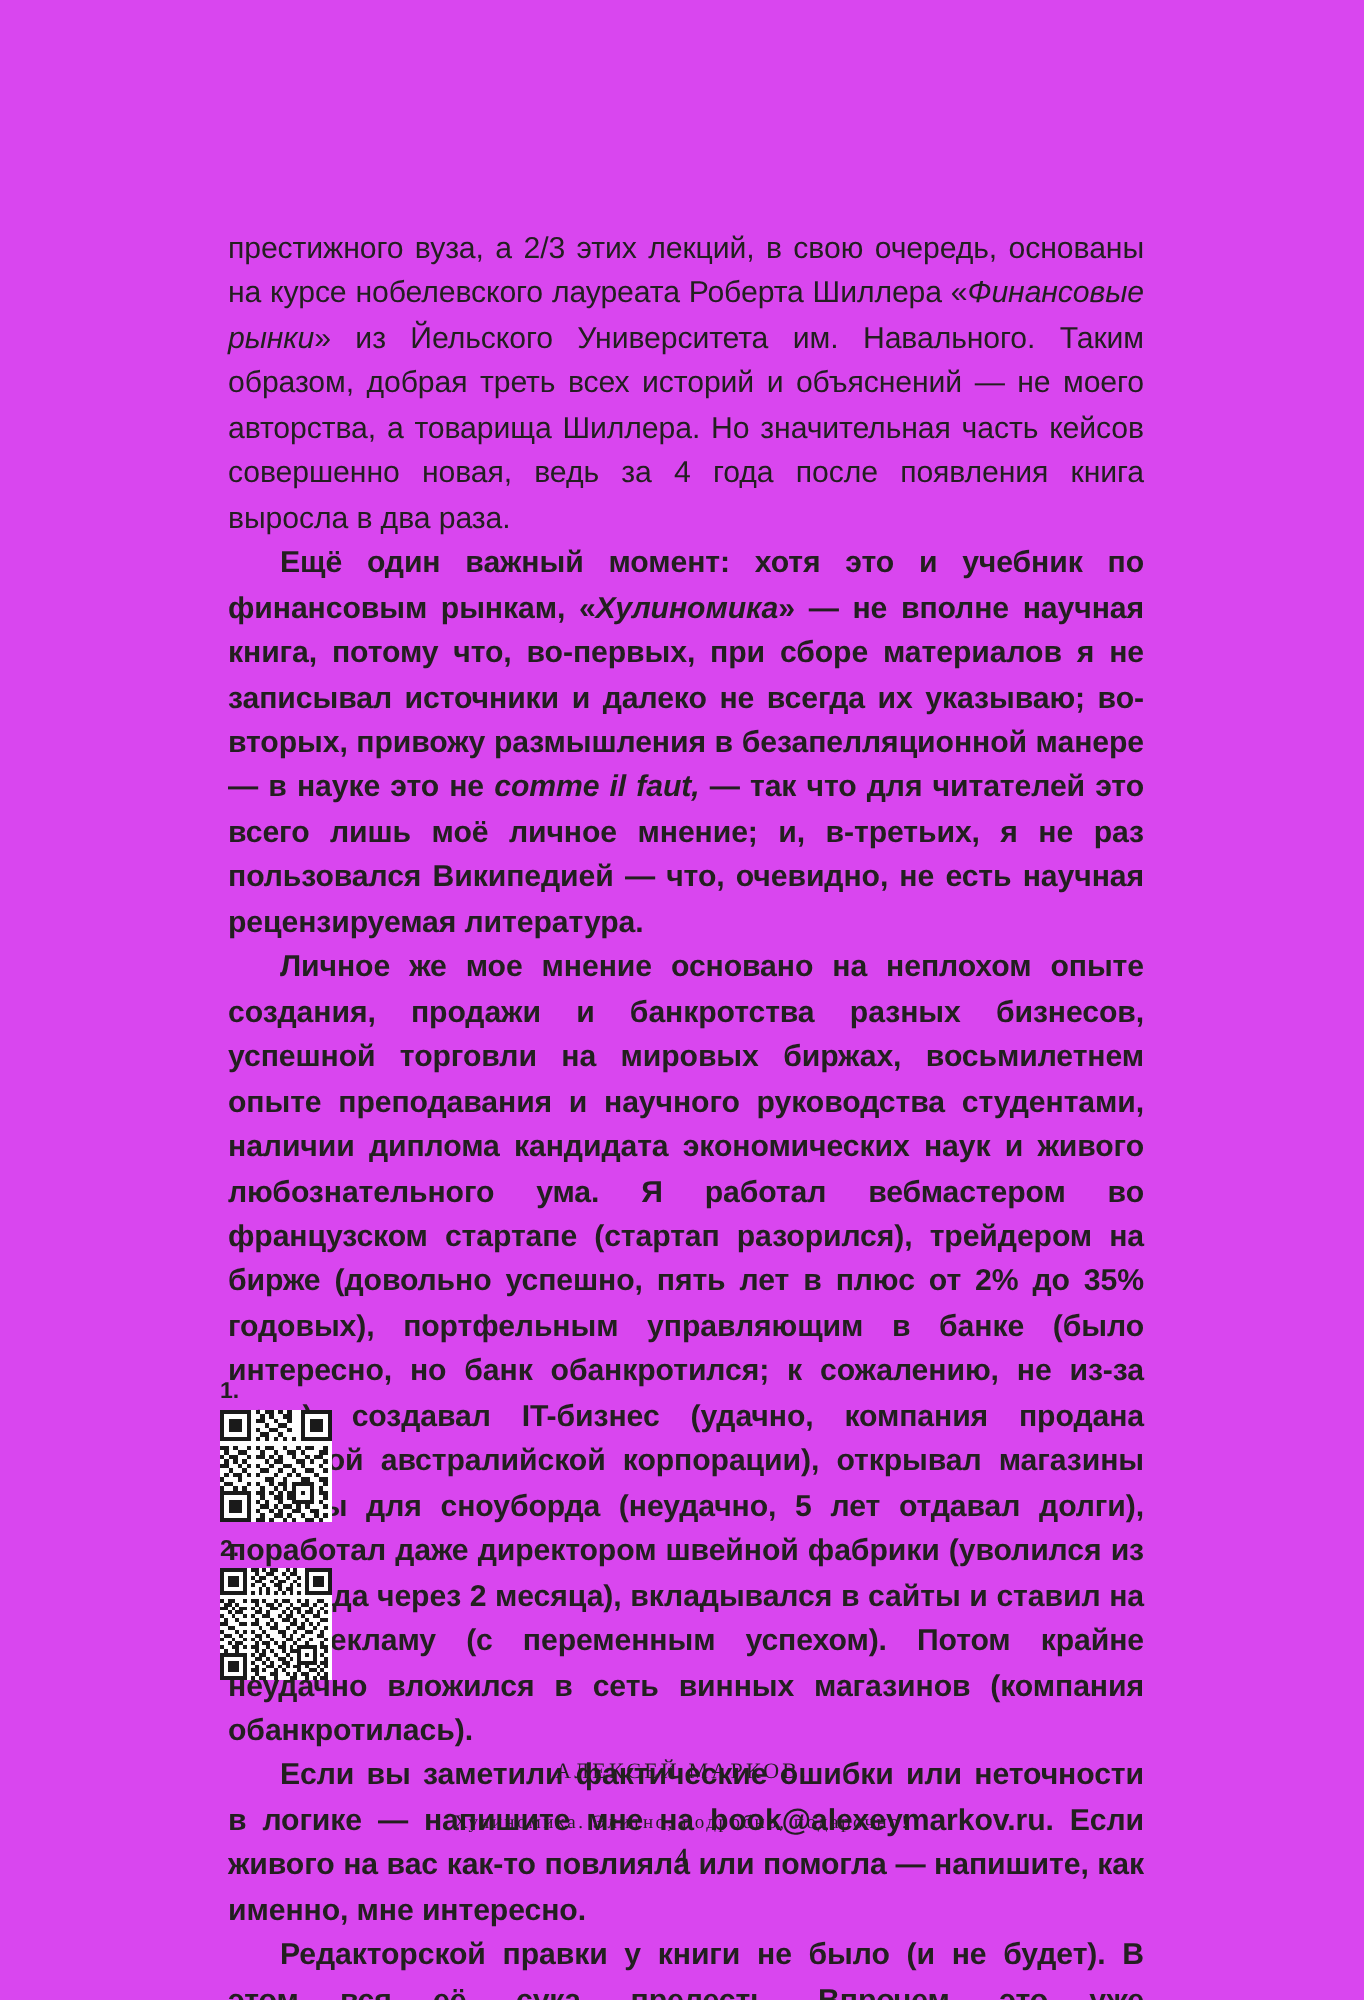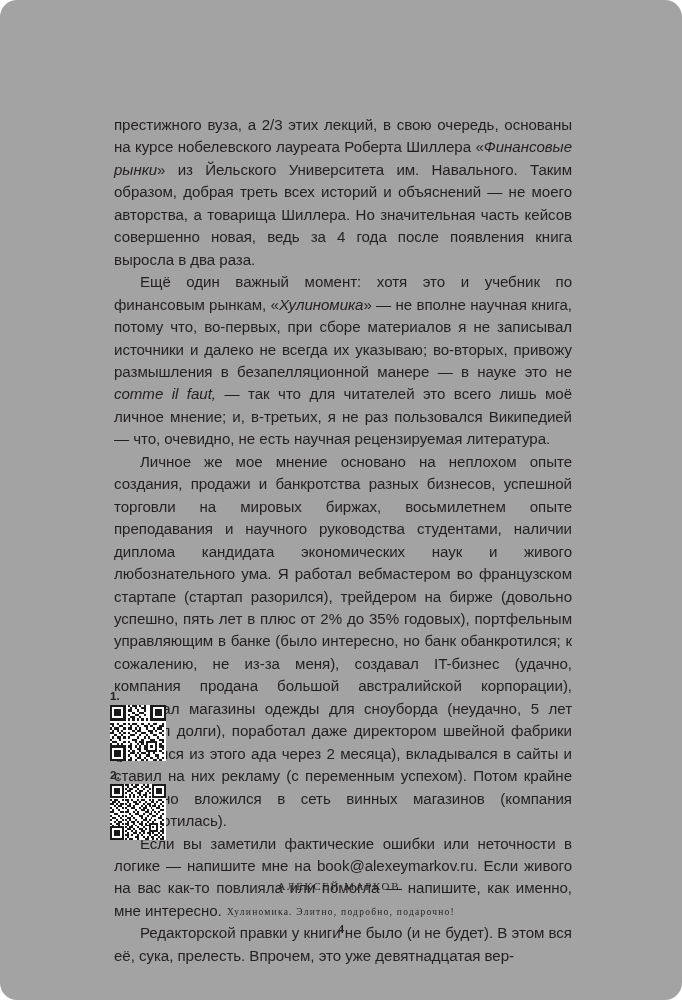--- a/index.html
+++ b/index.html
@@ -13,22 +13,21 @@
     height: 1000px;
     position: relative;
     font-family: "Liberation Sans", "DejaVu Sans", sans-serif;
     color: #1a1a1a;
     overflow: hidden;
   }
 
   .page {
     position: absolute;
     inset: 0;
-    background: #a3a3a3;
-    border-radius: 17px;
+    background: #d946ef;
   }
 
   .text-column {
     position: absolute;
     left: 114px;
     top: 114px;
     width: 458px;
   }
 
   p.para {
@@ -36,20 +35,21 @@
     font-size: 15.1px;
     line-height: 22.45px;
     text-align: justify;
     text-justify: inter-word;
     letter-spacing: -0.05px;
     color: #231f20;
     hyphens: manual;
   }
   p.para.first-indent {
     text-indent: 26px;
+    font-weight: bold;
   }
   p.para.no-indent {
     text-indent: 0;
   }
   
 
   em.ital {
     font-style: italic;
   }
 

